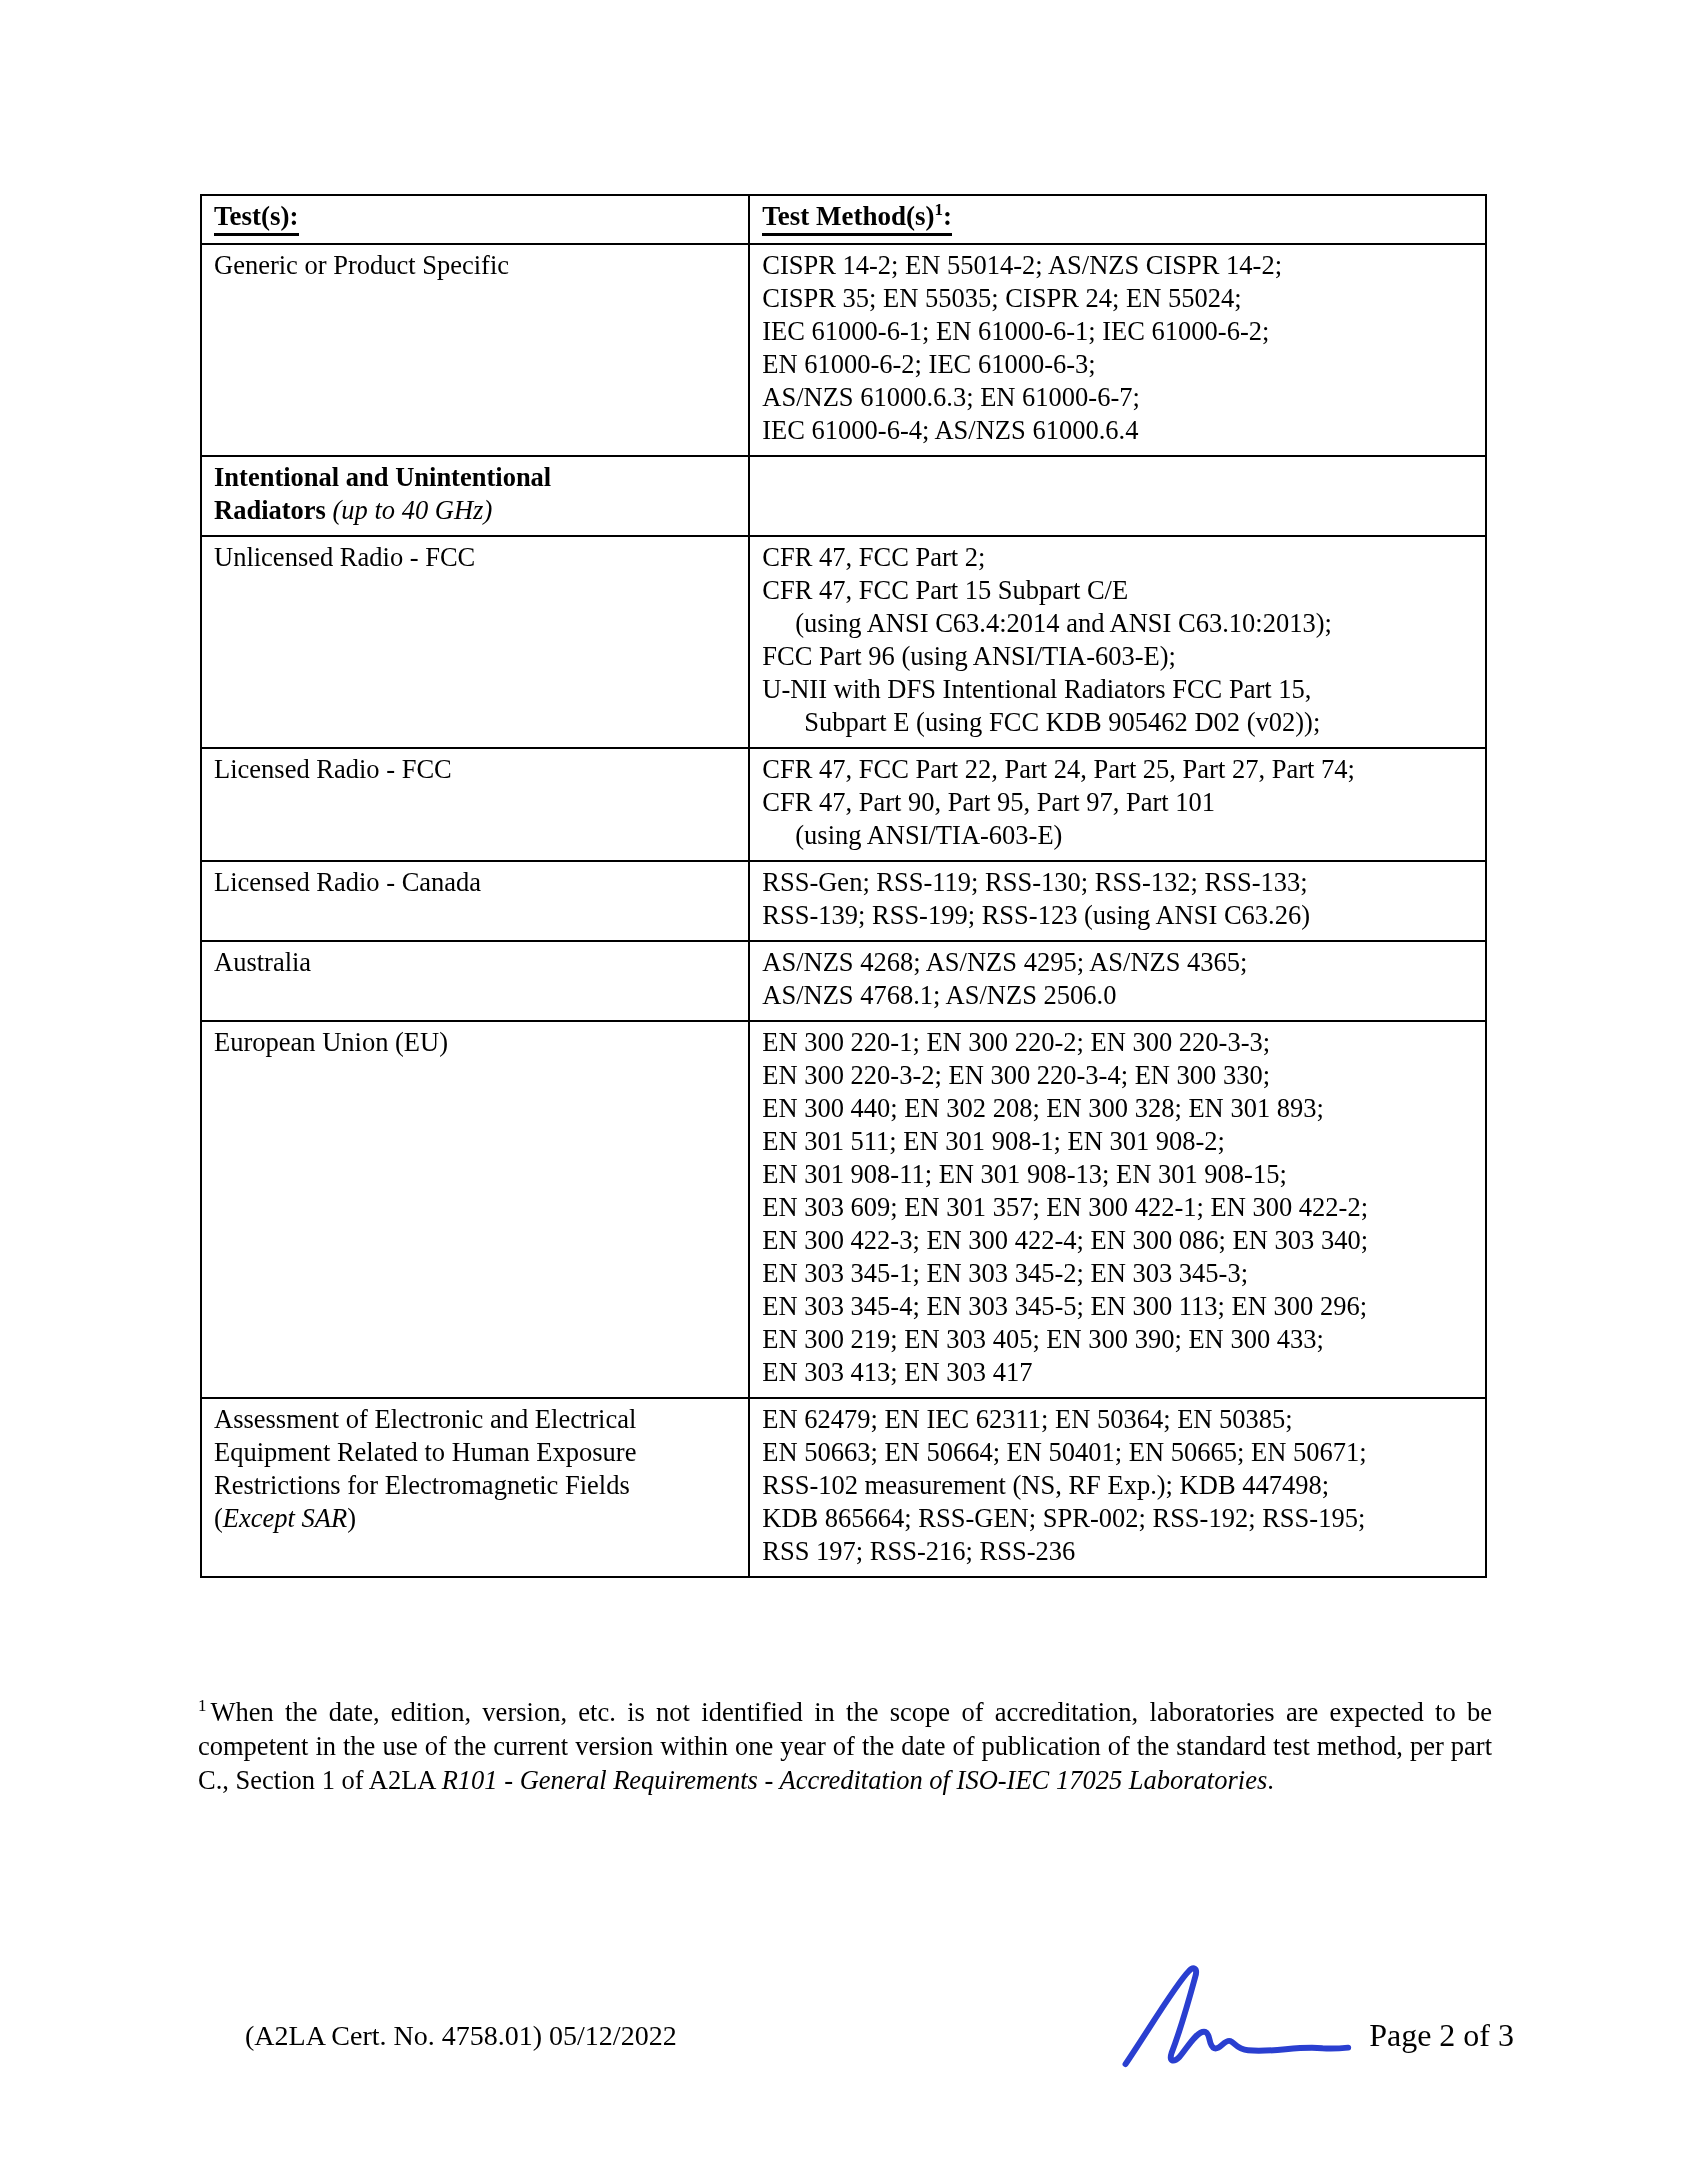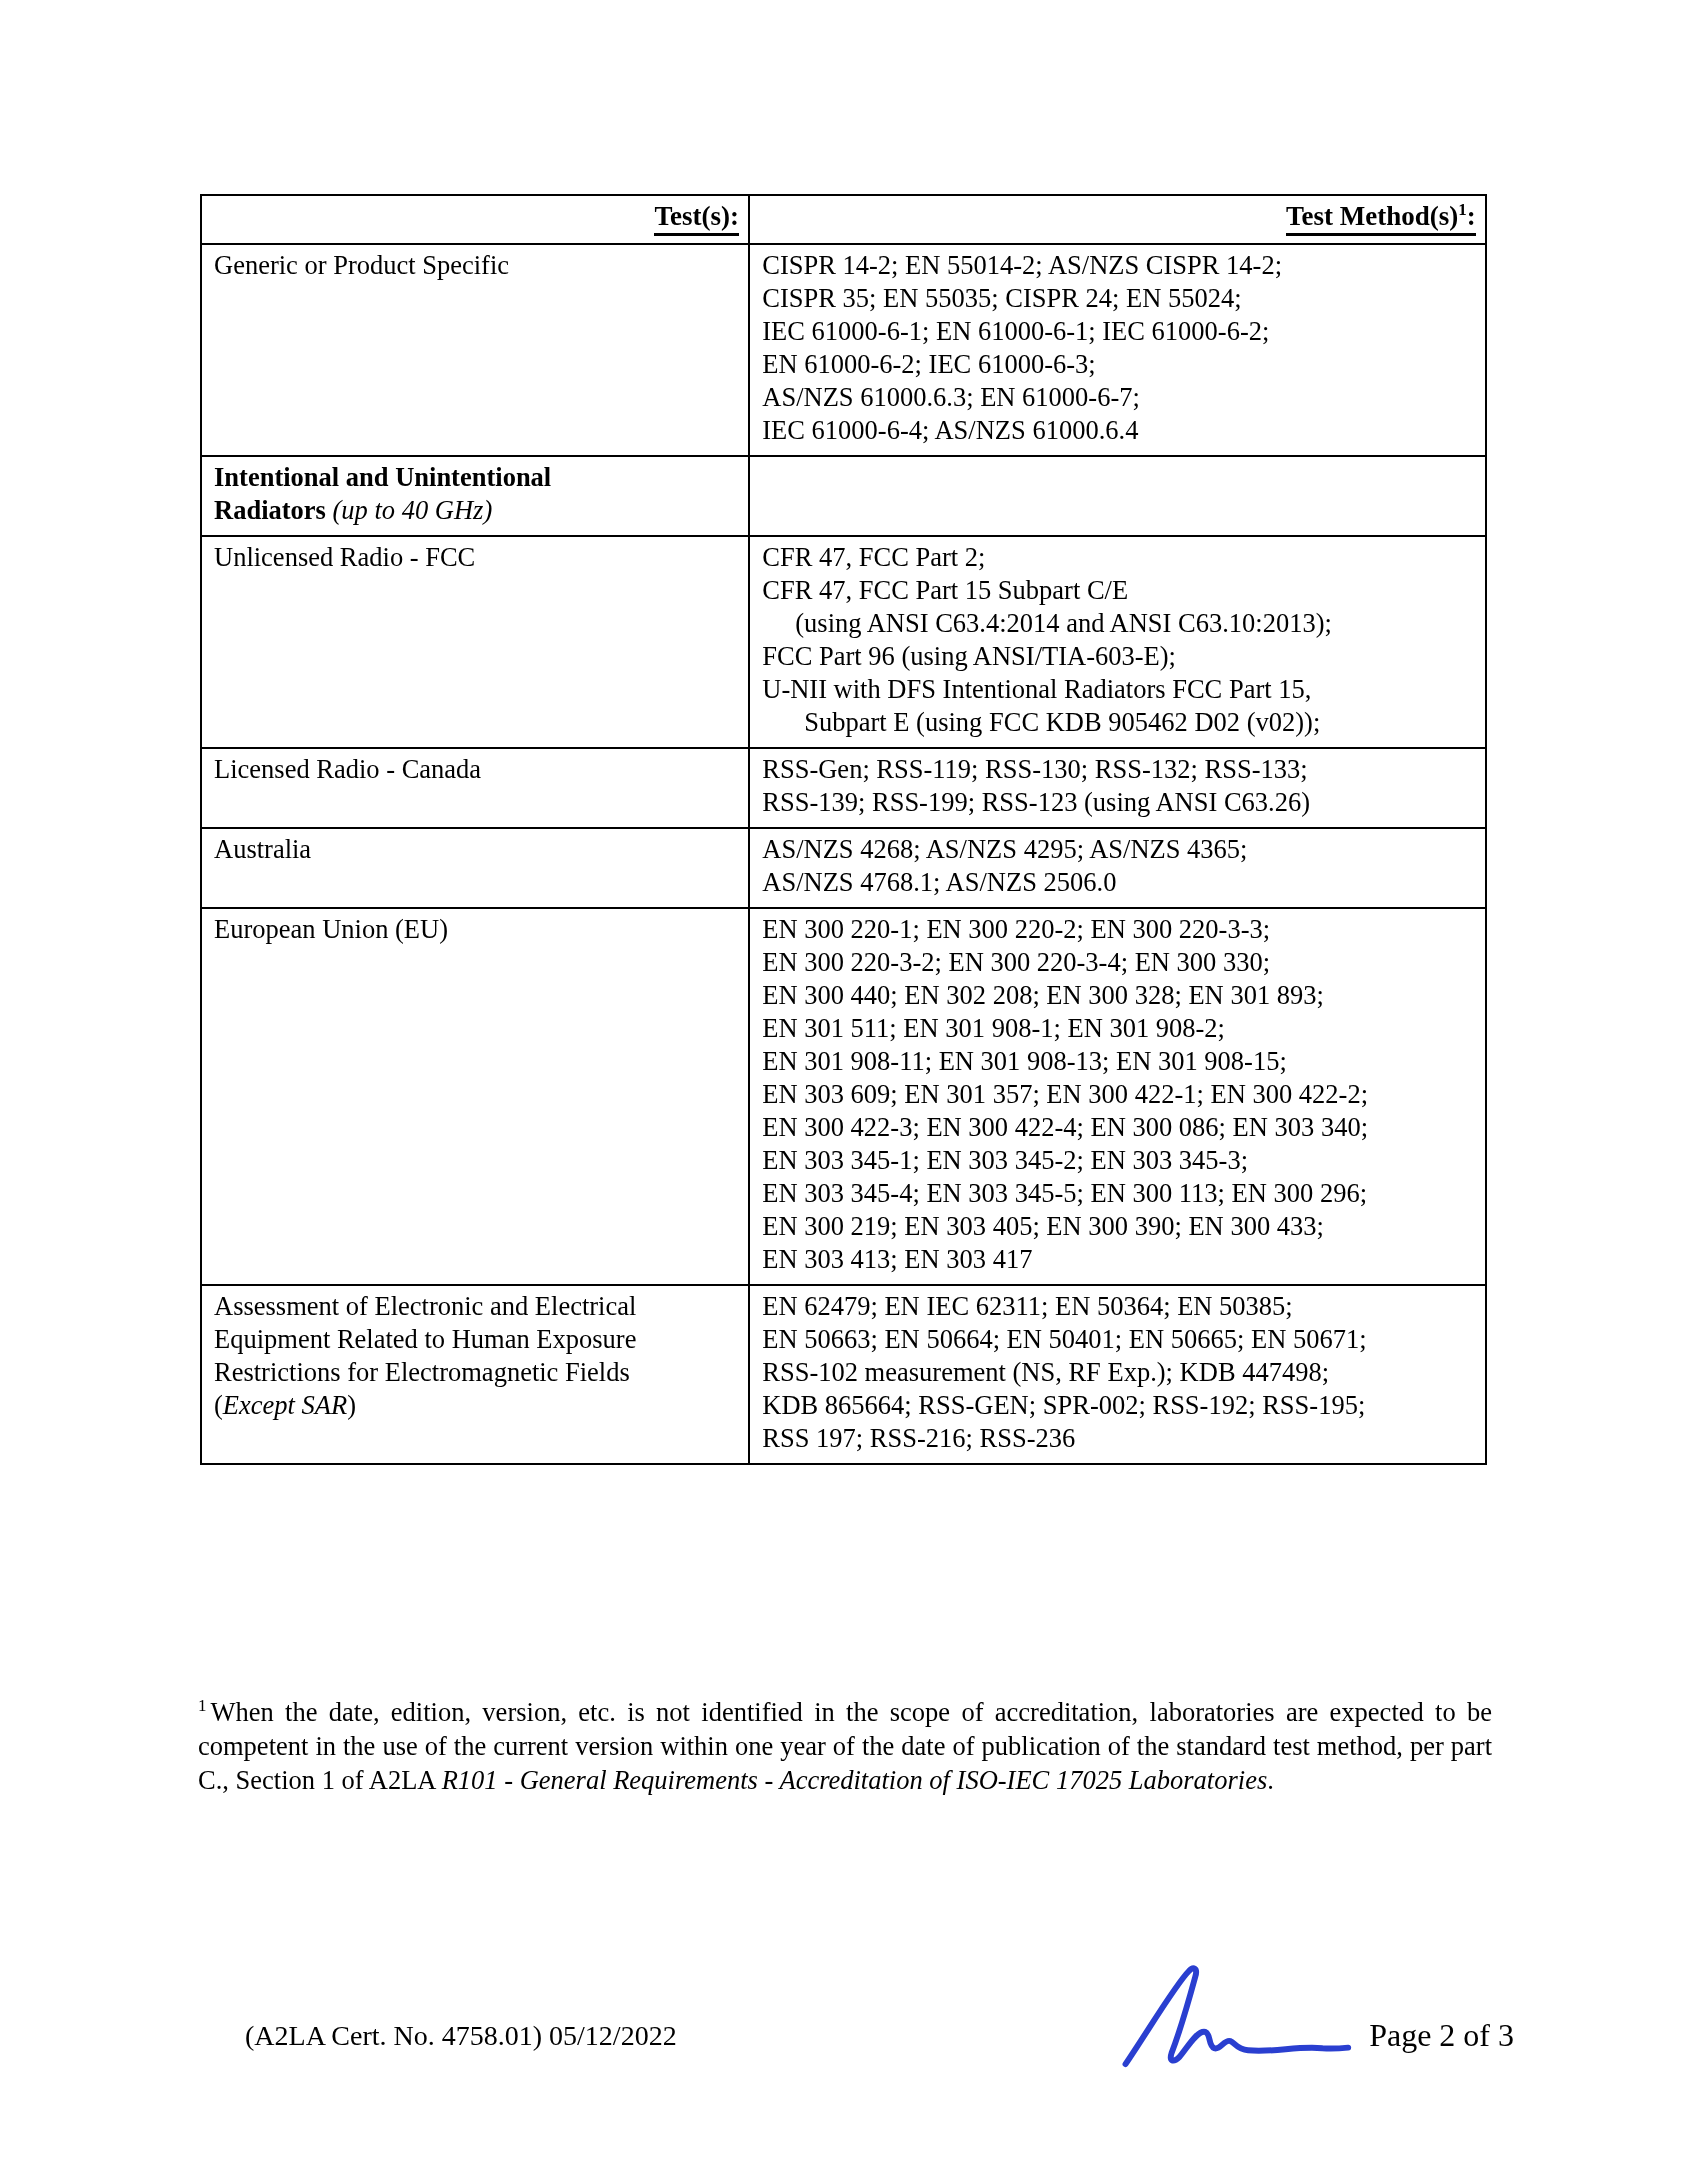--- a/index.html
+++ b/index.html
@@ -26,21 +26,21 @@
     border-left: 2px solid #000;
     border-right: 2px solid #000;
     border-top: 2.6px solid #000;
     border-bottom: 2.6px solid #000;
     vertical-align: top;
     text-align: left;
     font-size: 26.5px;
     line-height: 33px;
     padding: 4px 9.3px 8px 12px;
   }
-  .scope-table th { padding: 4px 9.3px 6.6px 12px; text-align: right; }
+  .scope-table th { padding: 4px 9.3px 6.6px 12px; }
   .col-test { width: 42.4%; }
   .col-methods { width: 57.6%; }
 
   .hdr-underline {
     display: inline-block;
     font-weight: bold;
     font-size: 27px;
     border-bottom: 3.3px solid #000;
     padding-bottom: 2px;
     line-height: 30px;
@@ -135,20 +135,30 @@
           <td class="col-test">
             <div class="cell-line"><span class="seg-normal">Unlicensed Radio - FCC</span></div>
           </td>
           <td class="col-methods">
             <div class="cell-line">CFR 47, FCC Part 2;</div>
             <div class="cell-line">CFR 47, FCC Part 15 Subpart C/E</div>
             <div class="cell-line indent1">(using ANSI C63.4:2014 and ANSI C63.10:2013);</div>
             <div class="cell-line">FCC Part 96 (using ANSI/TIA-603-E);</div>
             <div class="cell-line">U-NII with DFS Intentional Radiators FCC Part 15,</div>
             <div class="cell-line indent2">Subpart E (using FCC KDB 905462 D02 (v02));</div>
+          </td>
+        </tr>
+        <tr>
+          <td class="col-test">
+            <div class="cell-line"><span class="seg-normal">Licensed Radio - FCC</span></div>
+          </td>
+          <td class="col-methods">
+            <div class="cell-line">CFR 47, FCC Part 22, Part 24, Part 25, Part 27, Part 74;</div>
+            <div class="cell-line">CFR 47, Part 90, Part 95, Part 97, Part 101</div>
+            <div class="cell-line indent1">(using ANSI/TIA-603-E)</div>
           </td>
         </tr>
         <tr>
           <td class="col-test">
             <div class="cell-line"><span class="seg-normal">Licensed Radio - Canada</span></div>
           </td>
           <td class="col-methods">
             <div class="cell-line">RSS-Gen; RSS-119; RSS-130; RSS-132; RSS-133;</div>
             <div class="cell-line">RSS-139; RSS-199; RSS-123 (using ANSI C63.26)</div>
           </td>

